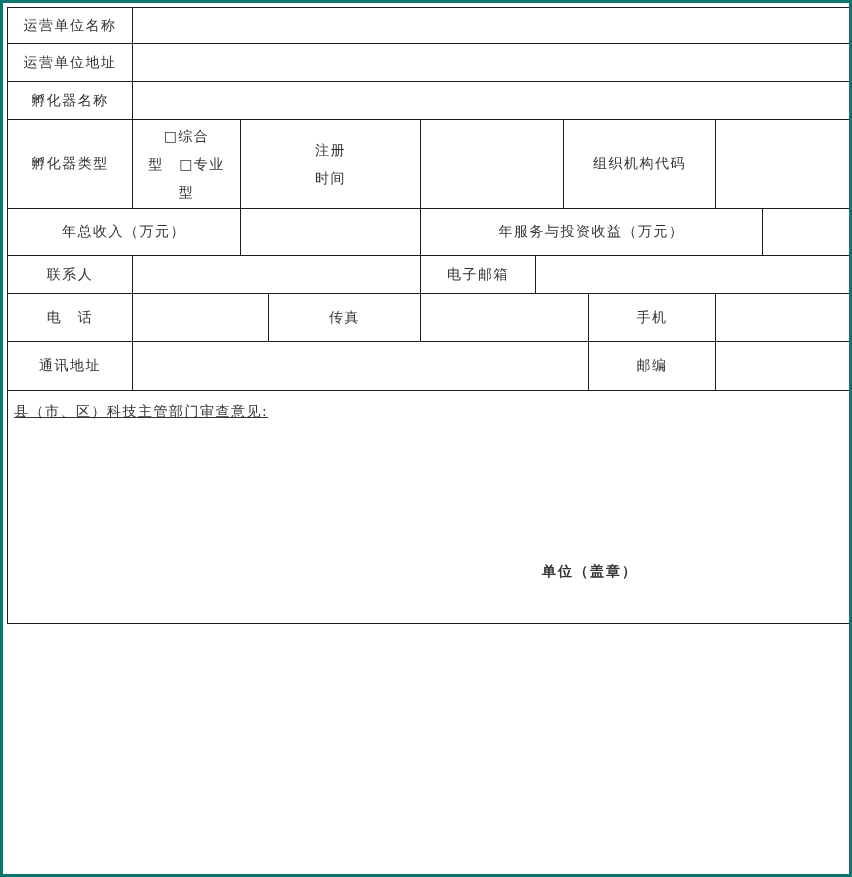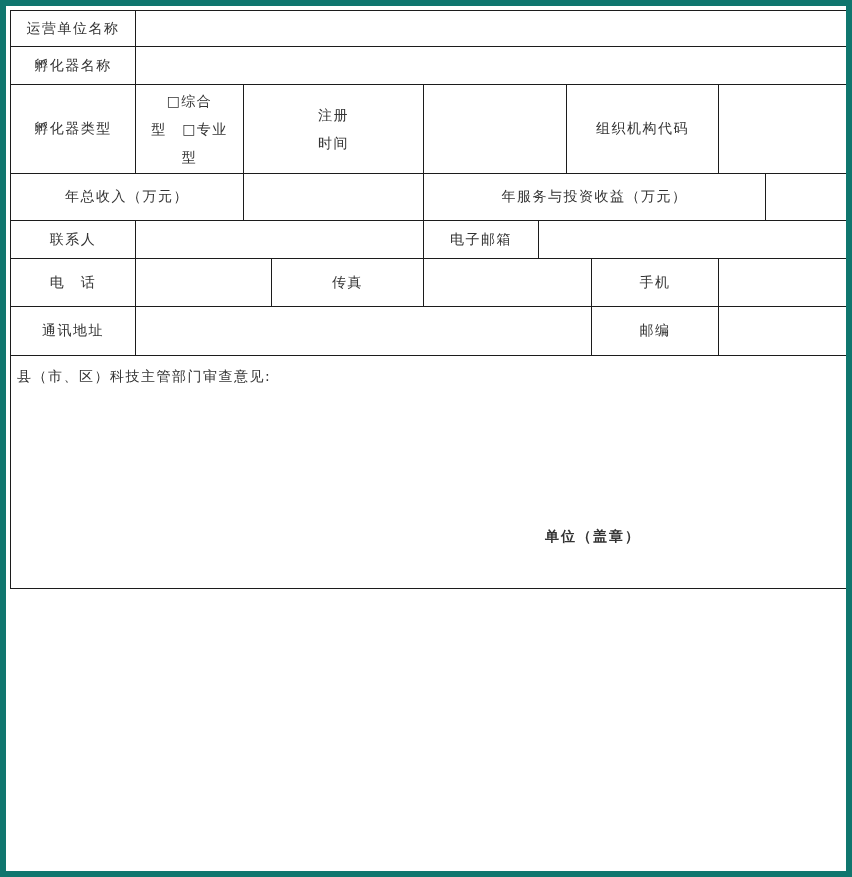--- a/index.html
+++ b/index.html
@@ -1,20 +1,20 @@
 <!DOCTYPE html>
 <html><head>
 <meta charset="utf-8">
 <style>
   html, body { margin:0; padding:0; background:#ffffff; }
   .page {
     position:relative;
     width:852px; height:877px;
     background:#ffffff;
-    border:6px solid #0f766e;
+    border:3px solid #0f766e;
     box-sizing:border-box;
     font-family:"DejaVu Sans", sans-serif;
     color:#333333;
     overflow:hidden;
   }
   table.form {
     position:absolute; left:4px; top:4px;
     width:844px;
     border-collapse:collapse;
     table-layout:fixed;
@@ -35,20 +35,21 @@
   td.review {
     vertical-align:top;
     text-align:left;
     position:relative;
     padding:0;
   }
   .review-title {
     display:block;
     padding:12px 6px 0 6px;
     letter-spacing:1.5px;
+    text-decoration:underline;
   }
   .seal-line {
     position:absolute; left:534px; top:172px;
     letter-spacing:2px; white-space:pre;font-weight:bold;
   }
   .date-line {
     position:absolute; left:554px; top:205px;
     letter-spacing:2px; white-space:pre;margin-top:28px;
   }
 </style>
@@ -72,20 +73,24 @@
         <col style="width:47px">
       <col style="width:89px">
     </colgroup>
     <tbody>
 
       <tr style="height:36px">
         <td>运营单位名称</td>
         <td colspan="12"></td>
       </tr>
 
+      <tr style="height:38px">
+        <td>运营单位地址</td>
+        <td colspan="12"></td>
+      </tr>
 
       <tr style="height:38px">
         <td>孵化器名称</td>
         <td colspan="12"></td>
       </tr>
 
       <tr style="height:82px">
         <td>孵化器类型</td>
         <td class="prewrap">□综合
 型　□专业

